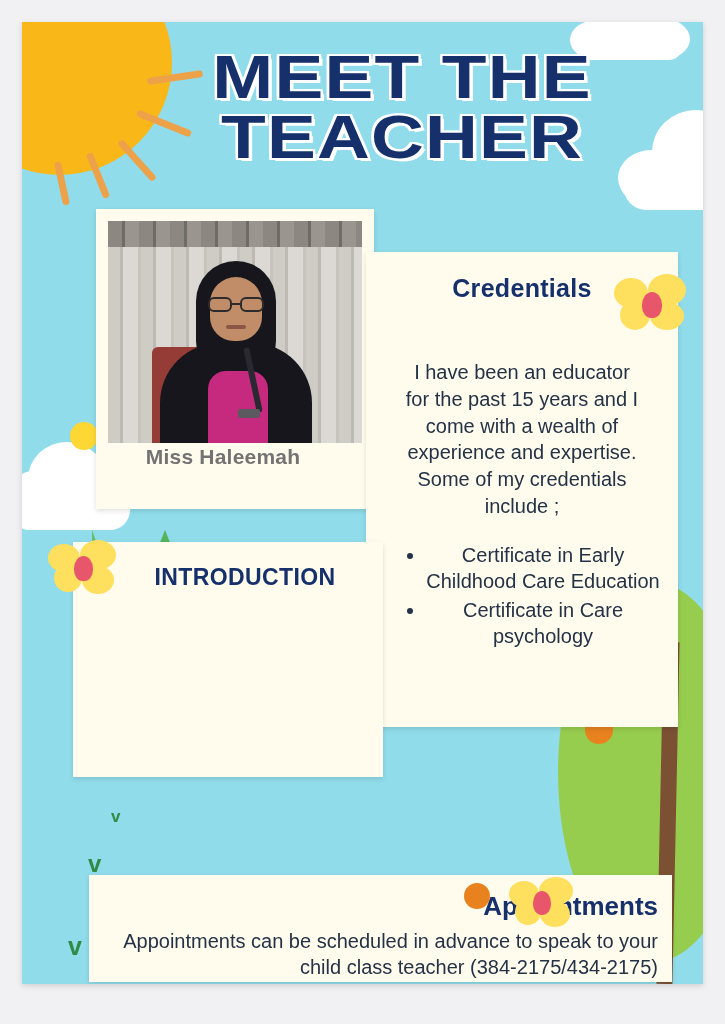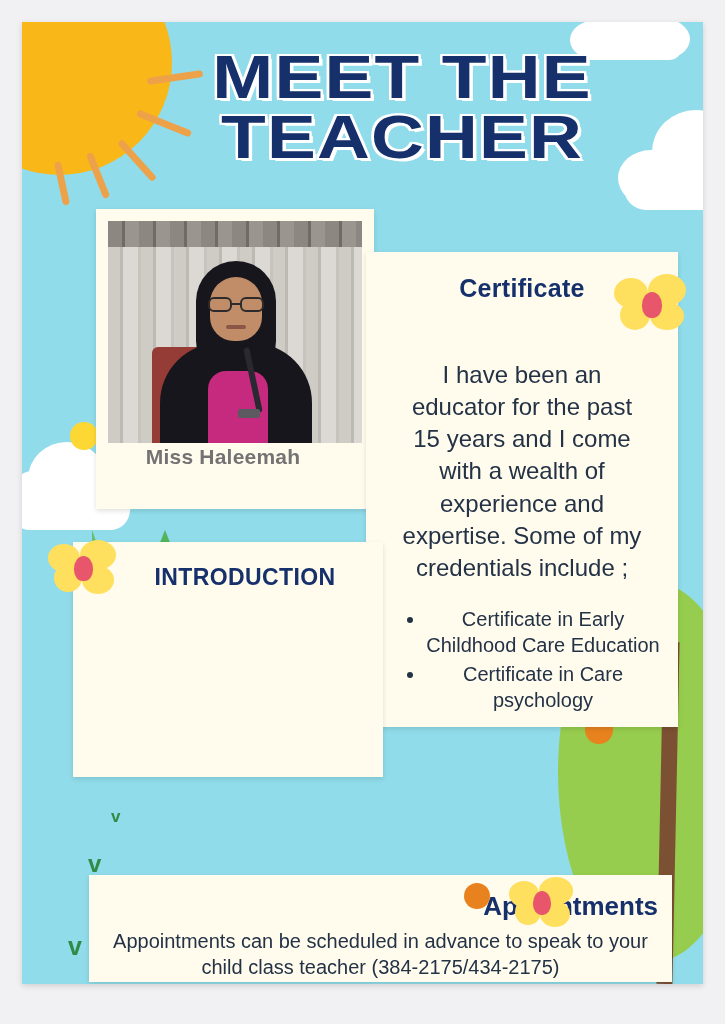--- a/index.html
+++ b/index.html
@@ -206,21 +206,21 @@
     width: 312px;
     height: 475px;
     padding: 22px 18px;
   }
   #credentials-card .card-title {
     font-size: 25px;
     letter-spacing: 0.3px;
     margin: 0 0 56px 0;
   }
   #credentials-card .card-body {
-    font-size: 24px;
+    font-size: 20px;
     line-height: 1.34;
     margin: 16px;
   }
   #credentials-list {
     list-style: disc;
     margin: 22px 0 0 0;
     padding-left: 42px;
     color: #16306b;
   }
   #credentials-list li {
@@ -257,21 +257,21 @@
     padding: 12px 14px;
   }
   #appointments-card .card-title {
     font-size: 26px;
     margin: 4px 0 6px 0;
     text-align: right;
   }
   #appointments-card .card-body {
     font-size: 20px;
     line-height: 1.3;
-    text-align: center;
+    text-align: right;
   }
 </style>
 </head>
 <body>
 
 <div id="page">
   <div id="poster">
 
     <div class="sun"></div>
     <div class="ray" style="left:125px;top:52px;width:56px;height:7px;transform:rotate(-8deg);"></div>
@@ -336,21 +336,21 @@
             <i class="rg"></i>
           </div>
         <div class="mouth"></div>
         <div class="strap"></div>
         <div class="strapbuckle"></div>
       </div>
       <div id="photo-name">Miss Haleemah</div>
     </div>
 
     <div id="credentials-card" class="card">
-      <div class="card-title">Certificate</div>
+      <div class="card-title">Credentials</div>
       <p class="card-body">I have been an educator for the past 15 years and I come with a wealth of experience and expertise. Some of my credentials include ;</p>
       <ul id="credentials-list">
         <li>Certificate in Early Childhood Care Education</li>
         <li>Certificate in Care psychology</li>
       </ul>
     </div>
 
     <div class="butterfly" style="left:592px;top:252px;width:72px;height:62px;">
       <span style="left:0px;top:4px;width:34px;height:30px;"></span>
       <span style="left:34px;top:0px;width:38px;height:32px;"></span>

